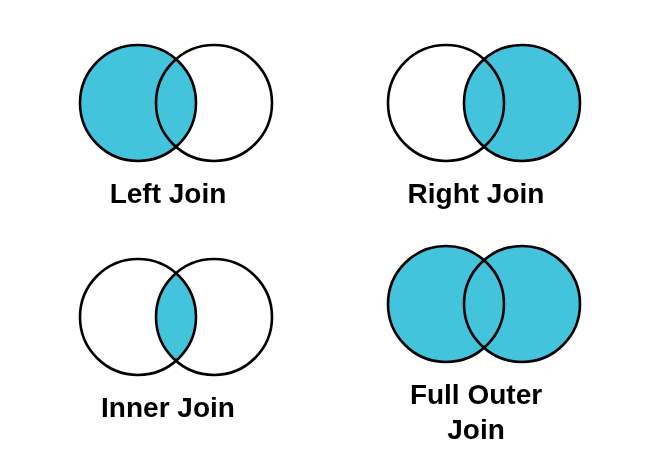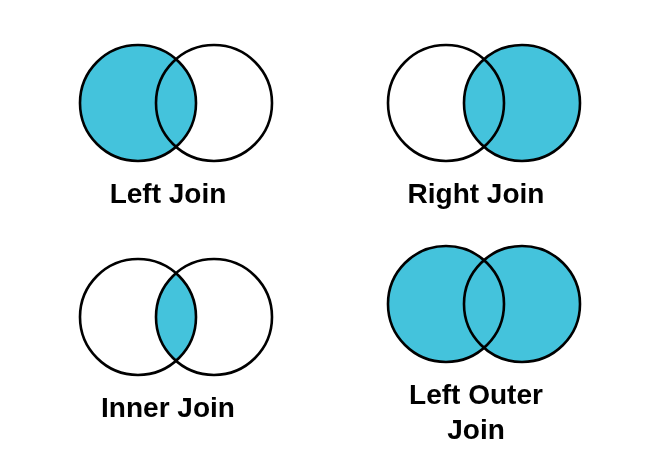--- a/index.html
+++ b/index.html
@@ -64,16 +64,16 @@
     <div class="venn-label">Inner Join</div>
   </div>
 
   <div class="venn-cell pos-full-outer">
     <div class="venn-svg-wrap"><svg viewBox="0 0 220 130" width="220" height="130">
           <circle cx="80" cy="63" r="58" fill="#44c3dc" stroke="none"></circle>
           <circle cx="156" cy="63" r="58" fill="#44c3dc" stroke="none"></circle>
           <circle cx="80" cy="63" r="58" fill="none" stroke="#000000" stroke-width="2.6"></circle>
           <circle cx="156" cy="63" r="58" fill="none" stroke="#000000" stroke-width="2.6"></circle>
         </svg></div>
-    <div class="venn-label">Left Outer Join</div>
+    <div class="venn-label">Full Outer Join</div>
   </div>
 
 </div>
 
 </body></html>

